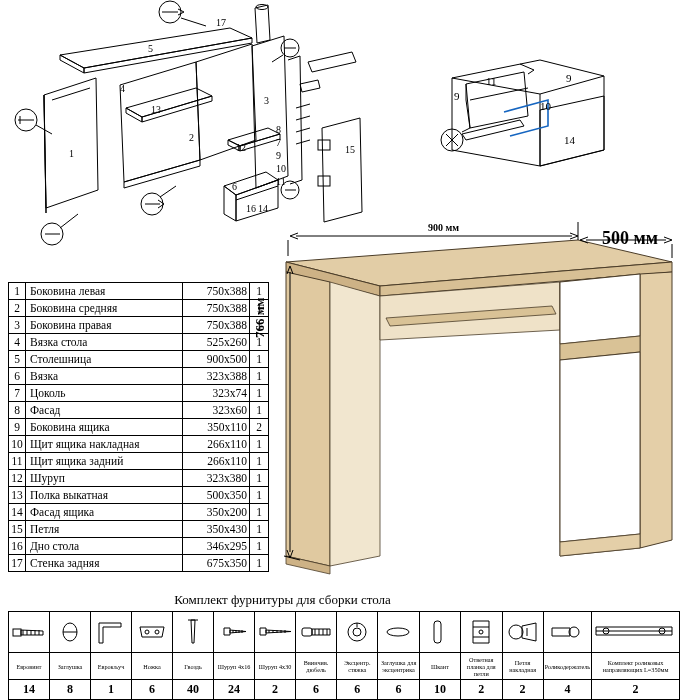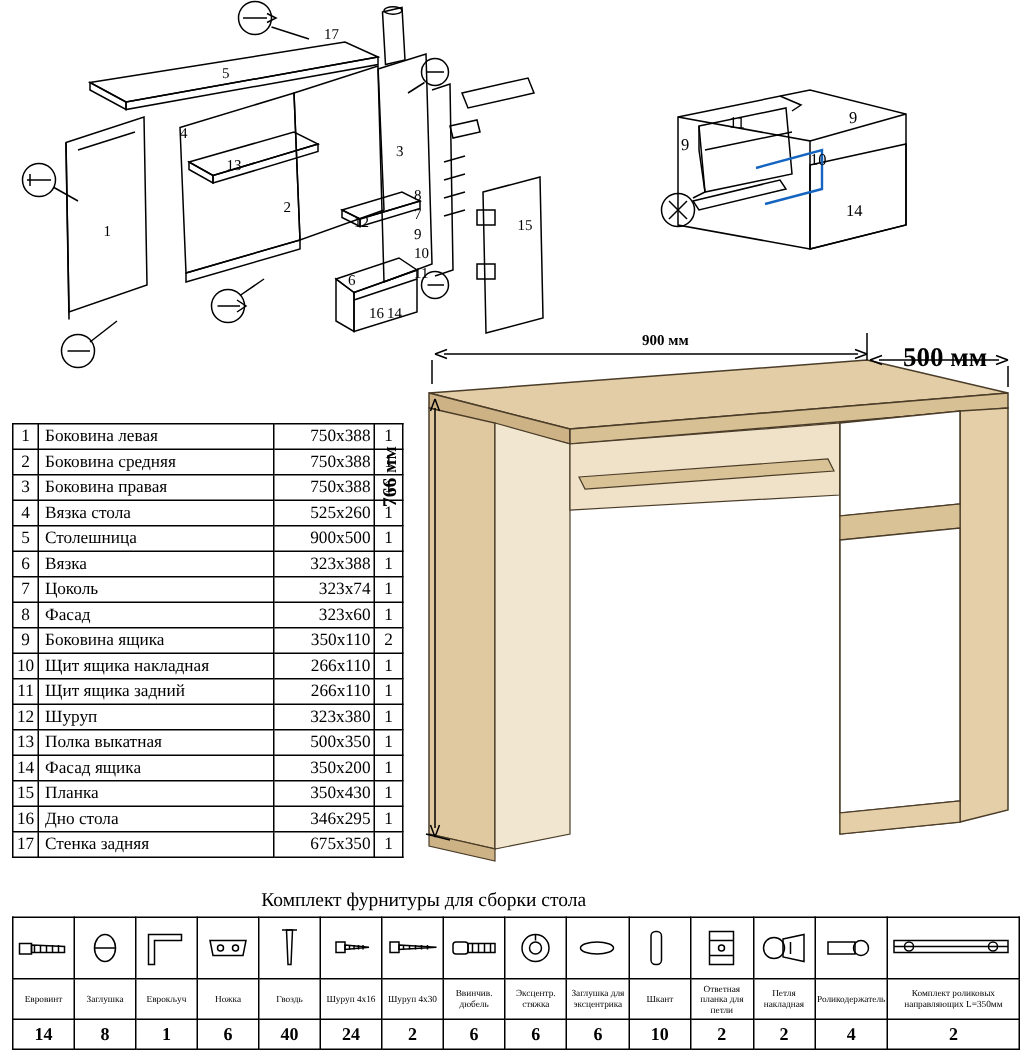--- a/index.html
+++ b/index.html
@@ -315,21 +315,21 @@
         <td class="qty">1</td>
       </tr>
       <tr>
         <td class="num">14</td>
         <td class="name">Фасад ящика</td>
         <td class="size">350х200</td>
         <td class="qty">1</td>
       </tr>
       <tr>
         <td class="num">15</td>
-        <td class="name">Планка</td>
+        <td class="name">Петля</td>
         <td class="size">350х430</td>
         <td class="qty">1</td>
       </tr>
       <tr>
         <td class="num">16</td>
         <td class="name">Дно стола</td>
         <td class="size">346х295</td>
         <td class="qty">1</td>
       </tr>
       <tr>

